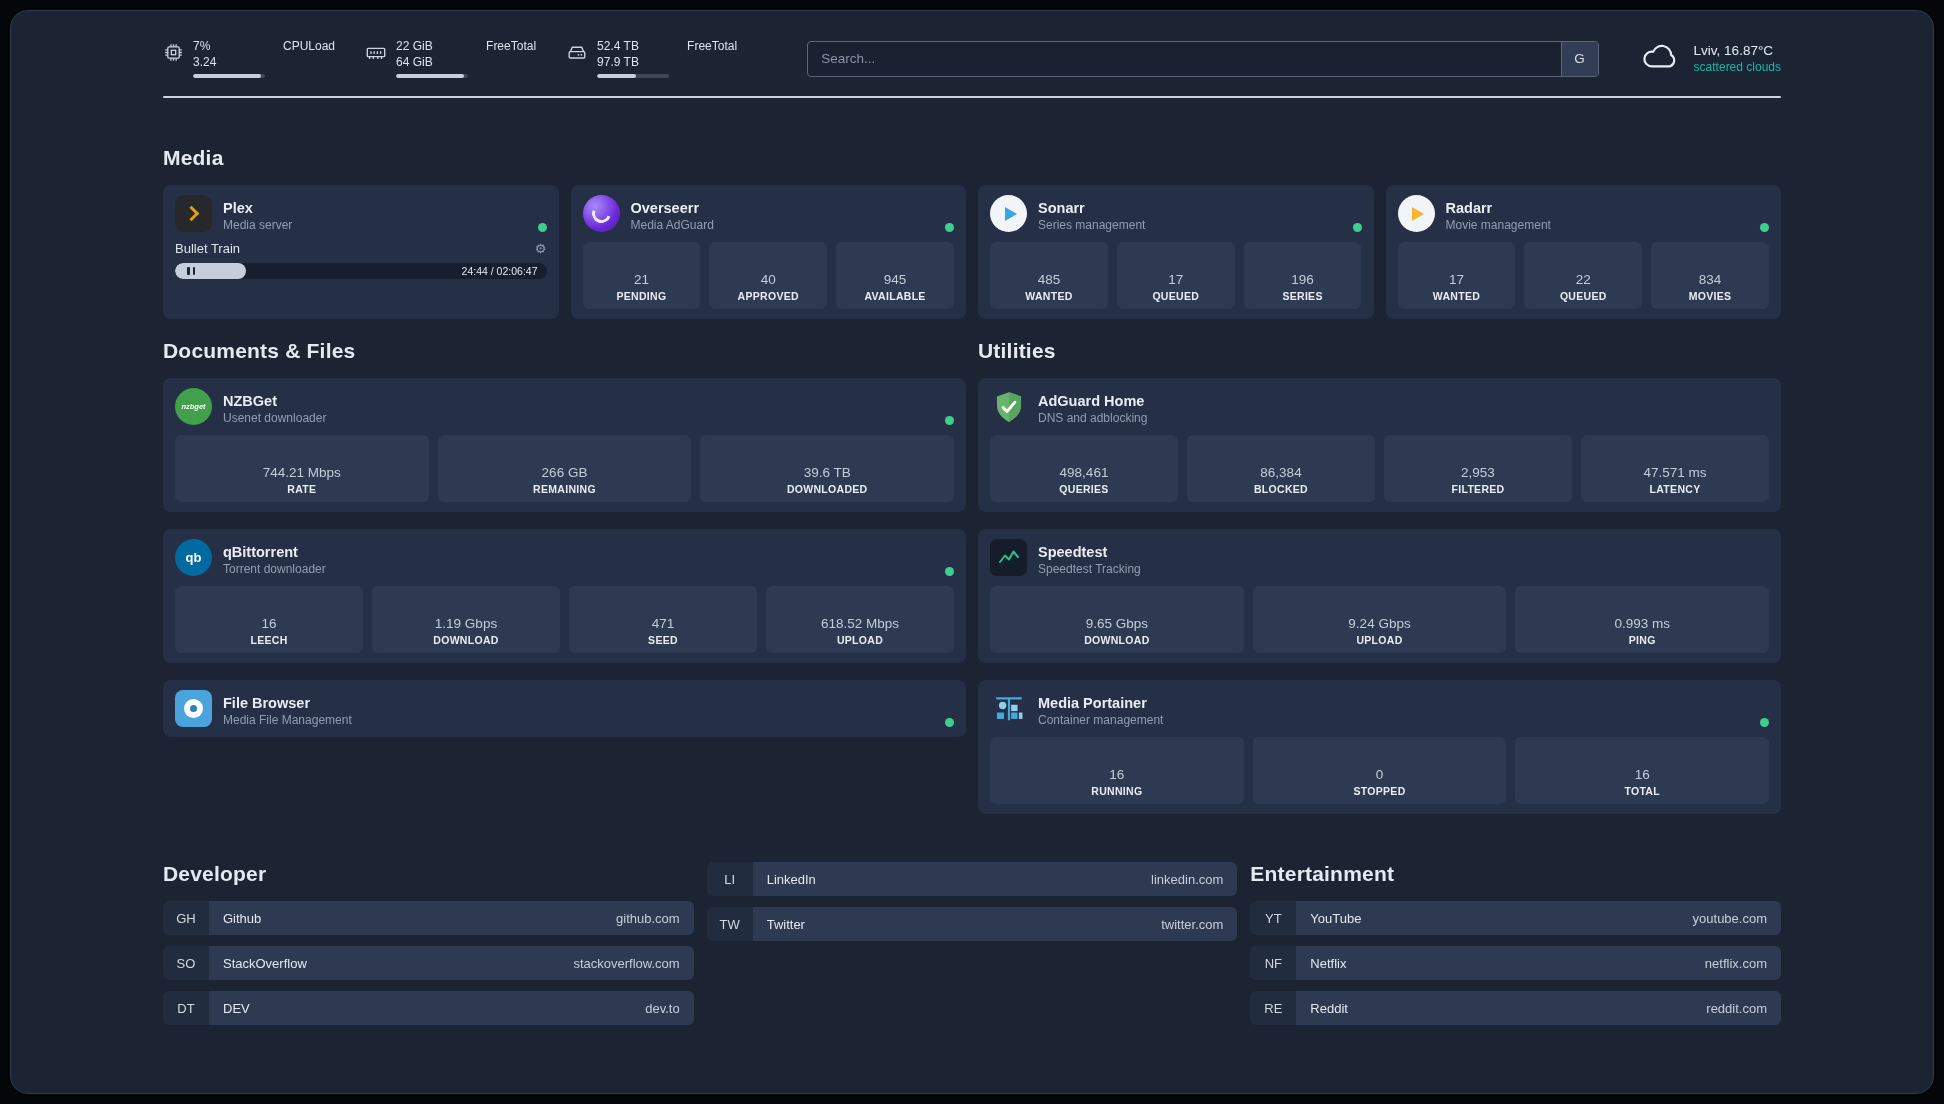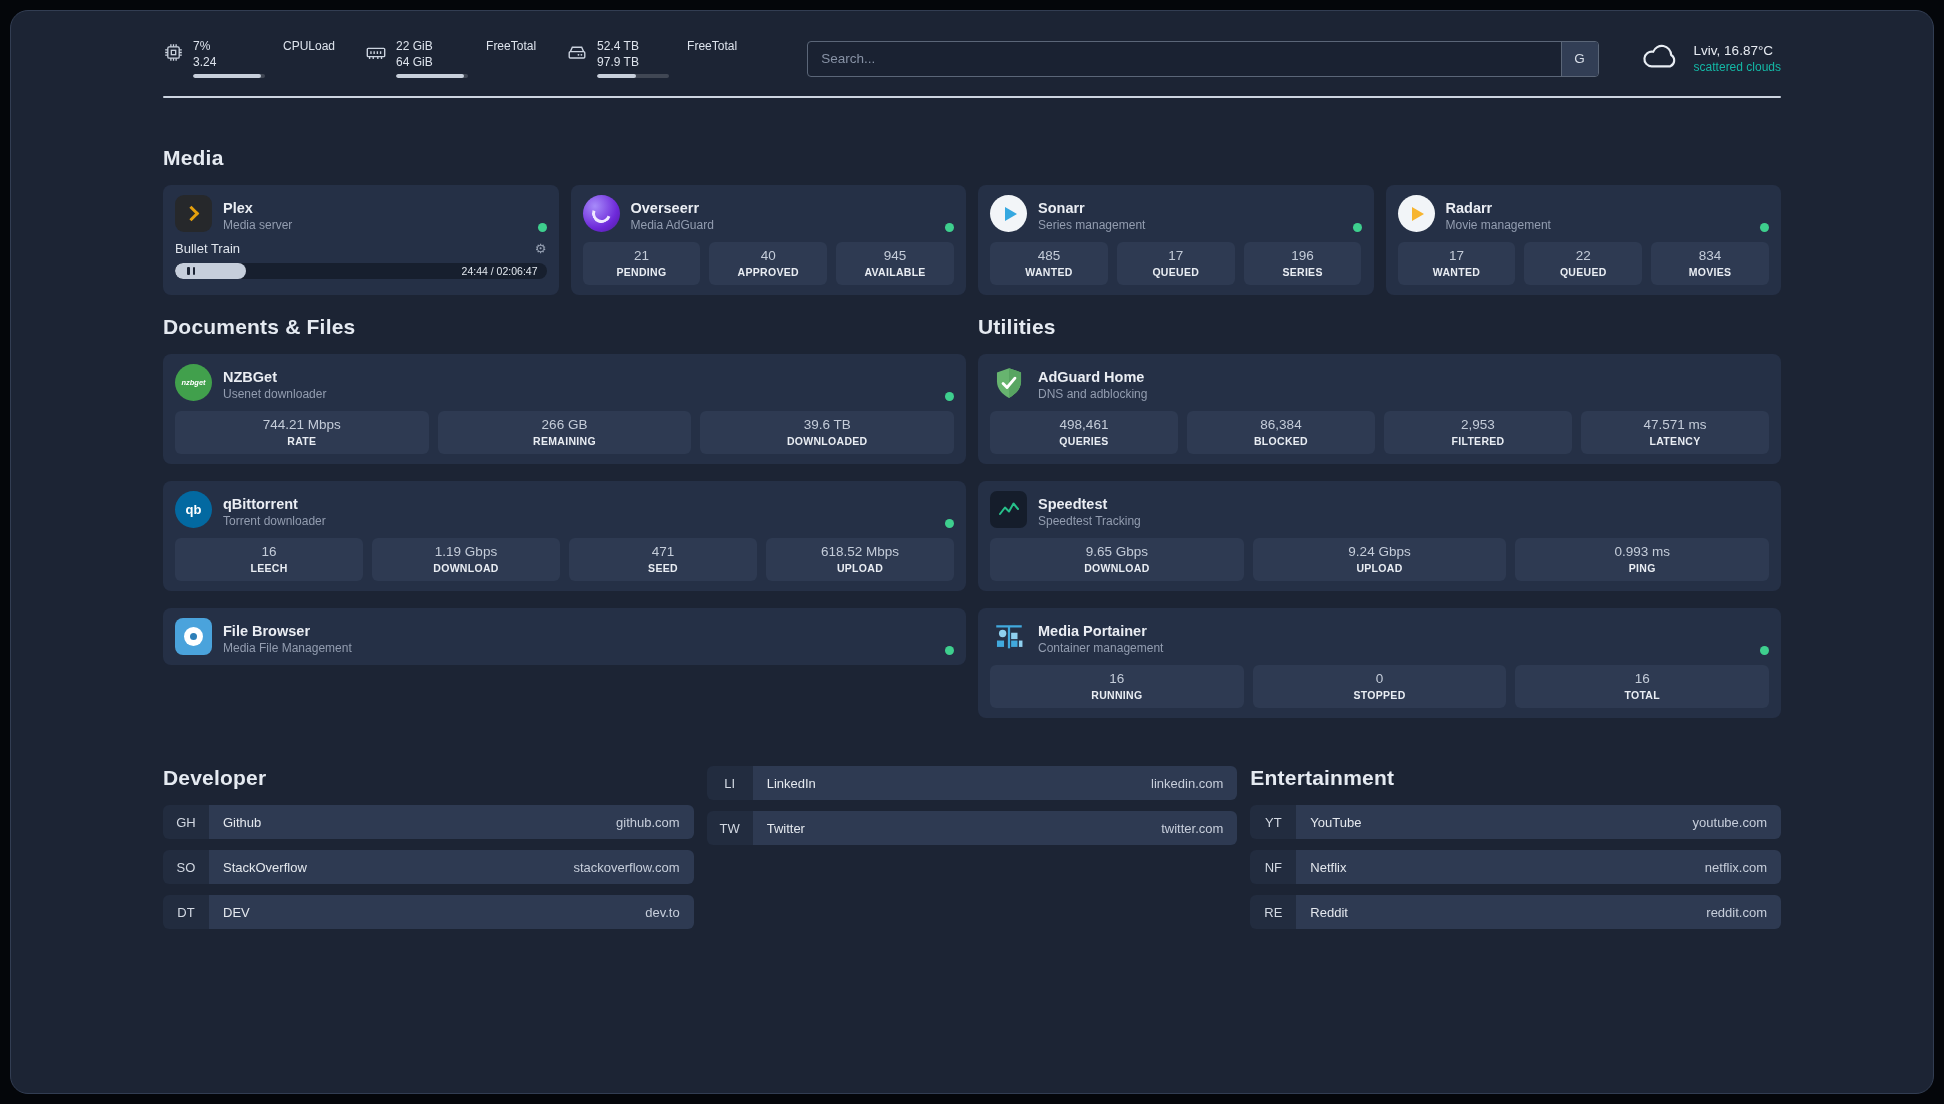--- a/index.html
+++ b/index.html
@@ -38,21 +38,21 @@
   .col-stack .card + .card { margin-top: 17px; }
   
   .card { background: #253046; border-radius: 8px; padding: 10px 12px; }
   .card-head { display: flex; align-items: flex-end; }
   .svc-icon { width: 37px; height: 37px; flex: 0 0 auto; margin-right: 11px; display: flex; align-items: center; justify-content: center; position: relative; }
   .svc-name { font-size: 14.5px; font-weight: 600; color: #eaedf3; }
   .svc-desc { font-size: 12px; color: #939db0; margin-top: 2px; }
   .dot { width: 9px; height: 9px; border-radius: 50%; background: #3ecf8e; margin-left: auto; }
   .stats { display: flex; gap: 9px; margin-top: 10px; }
   .stat { flex: 1; background: #2e3a52; border-radius: 6px; padding: 6px 4px 7px; text-align: center; }
-  .stat-v { font-size: 13.5px; color: #c4ccd9; }
+  .stat-v { font-size: 13.5px; color: #c4ccd9; margin-top: 24px; }
   .stat-l { font-size: 10.5px; font-weight: 700; color: #e9edf3; letter-spacing: .3px; margin-top: 3px; }
   
   .np-row { display: flex; align-items: center; margin-top: 9px; }
   .np-title { flex: 1; font-size: 13px; color: #dfe4ec; }
   .gear { font-size: 13px; color: #97a1b3; cursor: pointer; }
   .player { position: relative; height: 16px; background: #171f2e; border-radius: 8px; margin-top: 7px; overflow: hidden; }
   .player-fill { height: 100%; background: #c6cedb; border-radius: 8px; display: flex; align-items: center; padding-left: 12px; }
   .pb { width: 2.5px; height: 8px; background: #1c2434; border-radius: 1px; margin-right: 3px; }
   .player-time { position: absolute; right: 9px; top: 50%; transform: translateY(-50%); font-size: 10.5px; color: #e3e8ef; }
   

